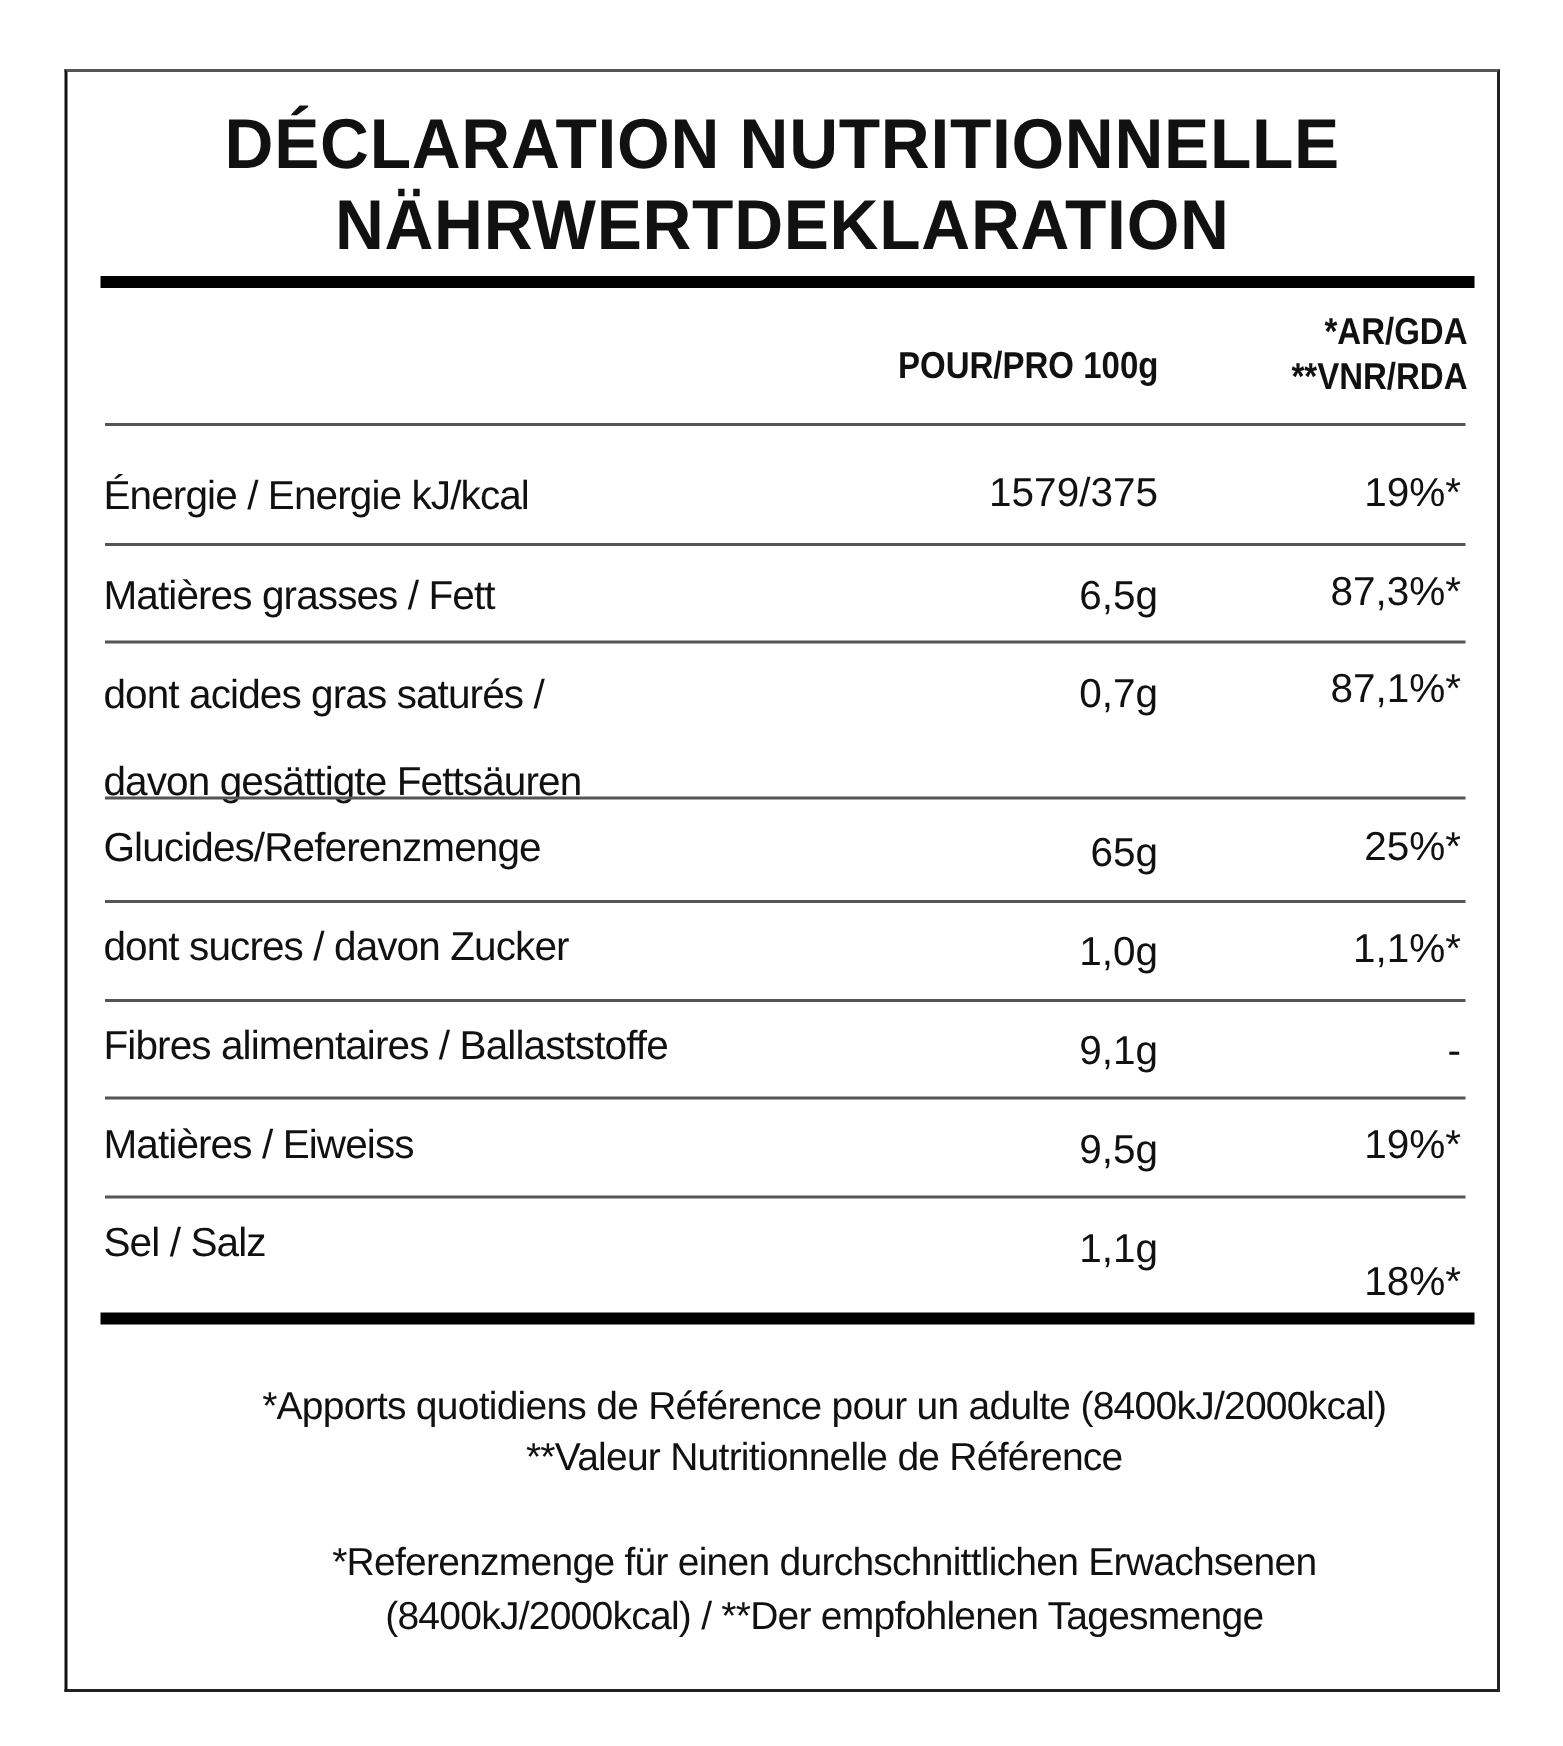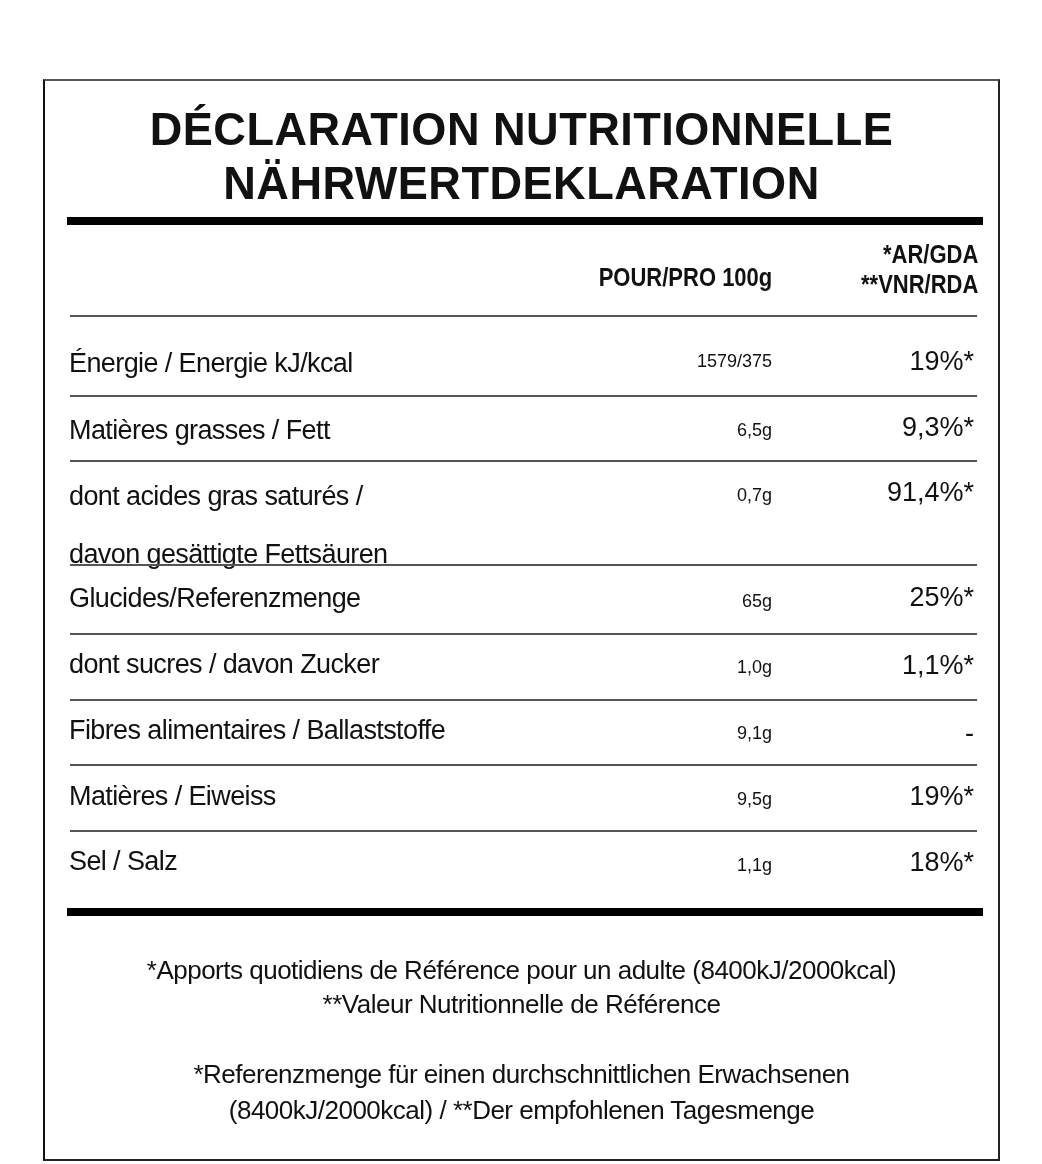--- a/index.html
+++ b/index.html
@@ -18,21 +18,20 @@
     .panel {
       position: absolute;
       left: 43px;
       top: 46px;
       width: 953px;
       height: 1078px;
       border: 2px solid #222222;
       border-top-color: #555555;
       border-left-color: #111111;
       box-sizing: content-box;
-      margin-top: 33px;
     }
     .title {
       position: absolute;
       left: 0;
       width: 100%;
       text-align: center;
       font-family: "Liberation Sans", sans-serif;
       font-weight: bold;
       font-size: 47px;
       letter-spacing: 0.5px;
@@ -90,21 +89,21 @@
       left: 24px;
       font-size: 27px;
       line-height: 36px;
       color: #111111;
       letter-spacing: -0.6px;
       white-space: nowrap;
     }
     .row-val {
       position: absolute;
       right: 226px;
-      font-size: 18px;
+      font-size: 27px;
       line-height: 36px;
       text-align: right;
       color: #111111;
       white-space: nowrap;
     }
     .row-pct {
       position: absolute;
       right: 24px;
       font-size: 27px;
       line-height: 36px;
@@ -116,20 +115,21 @@
     .foot {
       position: absolute;
       left: 0;
       width: 100%;
       text-align: center;
       font-size: 26px;
       line-height: 34px;
       color: #111111;
       letter-spacing: -0.5px;
       white-space: nowrap;
+      padding-left: 28px;
     }
   </style>
 </head>
 <body>
 
 <div class="panel">
 
   <div class="title l1">DÉCLARATION NUTRITIONNELLE</div>
   <div class="title l2">NÄHRWERTDEKLARATION</div>
 
@@ -146,29 +146,29 @@
   <div>
     <div class="row-label" style="top:264px">Énergie / Energie kJ/kcal</div>
     <div class="row-val" style="top:262px">1579/375</div>
     <div class="row-pct" style="top:262px">19%*</div>
   </div>
   <div class="sep" style="top:314px"></div>
 
   <div>
     <div class="row-label" style="top:331px">Matières grasses / Fett</div>
     <div class="row-val" style="top:331px">6,5g</div>
-    <div class="row-pct" style="top:328px">9,3%*</div>
+    <div class="row-pct" style="top:328px">87,3%*</div>
   </div>
   <div class="sep" style="top:379px"></div>
 
   <div>
     <div class="row-label" style="top:397px">dont acides gras saturés /</div>
     <div class="row-label" style="top:455px">davon gesättigte Fettsäuren</div>
     <div class="row-val" style="top:396px">0,7g</div>
-    <div class="row-pct" style="top:393px">91,4%*</div>
+    <div class="row-pct" style="top:393px">87,1%*</div>
   </div>
   <div class="sep" style="top:483px"></div>
 
   <div>
     <div class="row-label" style="top:499px">Glucides/Referenzmenge</div>
     <div class="row-val" style="top:502px">65g</div>
     <div class="row-pct" style="top:498px">25%*</div>
   </div>
   <div class="sep" style="top:552px"></div>
 
@@ -189,21 +189,21 @@
   <div>
     <div class="row-label" style="top:697px">Matières / Eiweiss</div>
     <div class="row-val" style="top:700px">9,5g</div>
     <div class="row-pct" style="top:697px">19%*</div>
   </div>
   <div class="sep" style="top:749px"></div>
 
   <div>
     <div class="row-label" style="top:762px">Sel / Salz</div>
     <div class="row-val" style="top:766px">1,1g</div>
-    <div class="row-pct" style="top:763px">18%*</div>
+    <div class="row-pct" style="top:788px">18%*</div>
   </div>
 
   <div class="thick-bar bottom"></div>
 
   <div class="foot" style="top:872px">*Apports quotidiens de Référence pour un adulte (8400kJ/2000kcal)</div>
   <div class="foot" style="top:976px">*Referenzmenge für einen durchschnittlichen Erwachsenen</div>
   <div class="foot" style="top:906px">**Valeur Nutritionnelle de Référence</div>
   <div class="foot" style="top:1012px">(8400kJ/2000kcal) / **Der empfohlenen Tagesmenge</div>
 
 </div>

